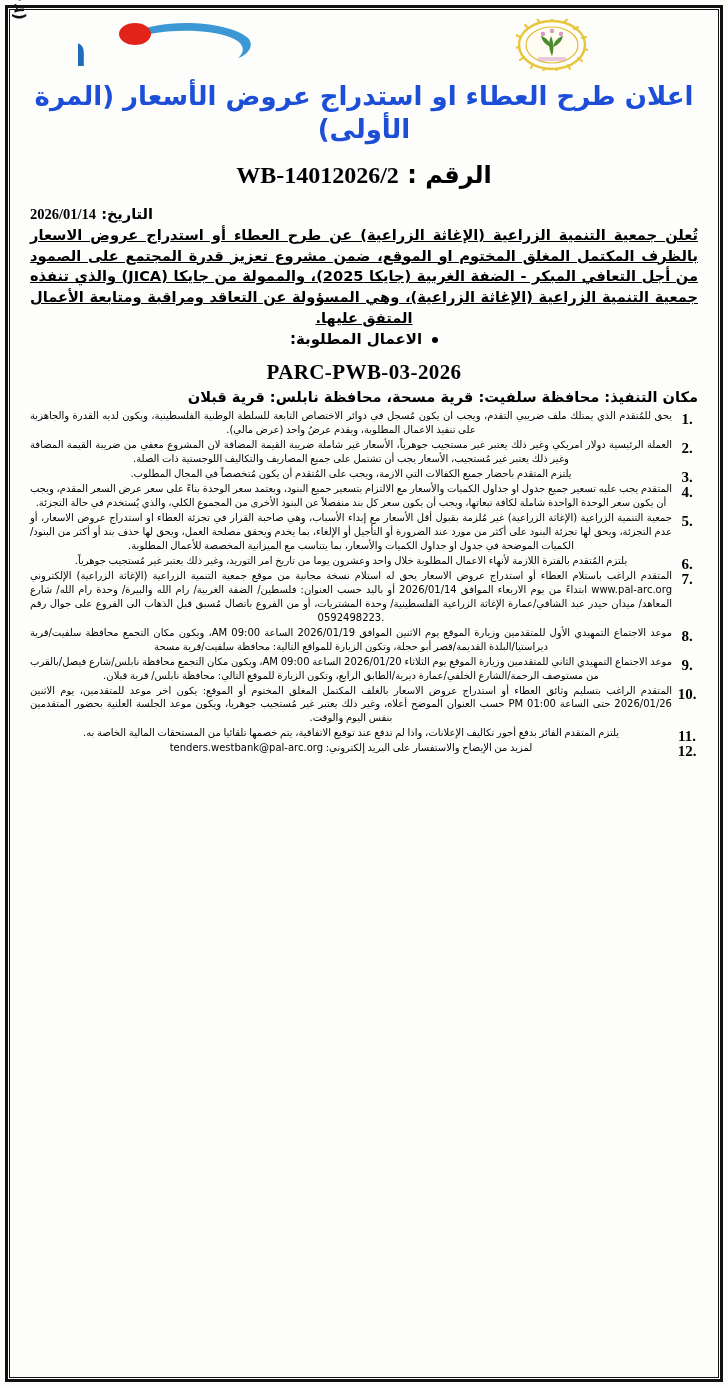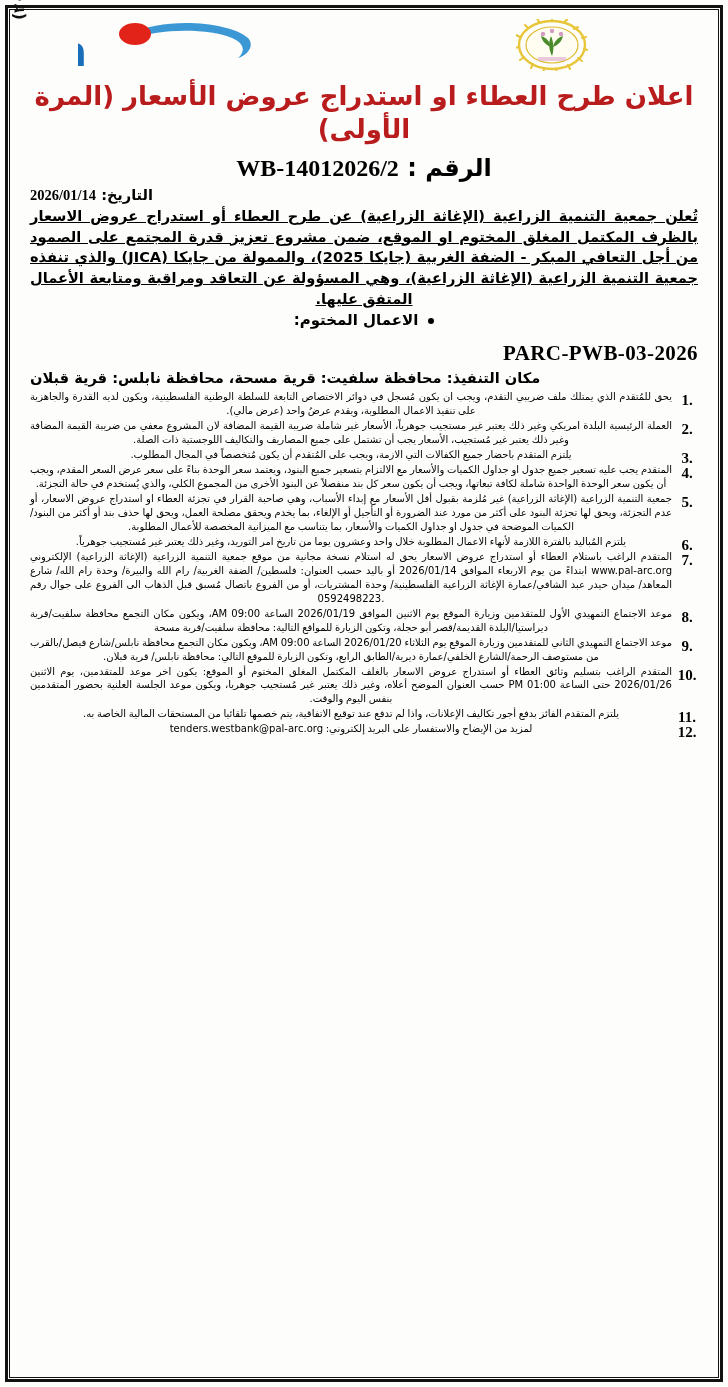--- a/index.html
+++ b/index.html
@@ -94,22 +94,22 @@
     height: 52px;
   }
 
   
   .title-main {
     text-align: center;
     font-size: 26px;
     font-weight: 700;
     line-height: 1.25;
     letter-spacing: -0.3px;
-    margin: 2px 0 9px 0;
-    color: #b91c1c;
+    margin: 2px 0 16px 0;
+    color: #1d4ed8;
     font-family: "DejaVu Sans", sans-serif;
   }
   .title-number {
     text-align: center;
     font-size: 24px;
     font-weight: 700;
     line-height: 1.2;
     margin: 4px 0 3px 0;
     font-family: "DejaVu Sans", sans-serif;
     direction: rtl;
@@ -117,21 +117,21 @@
   .title-number .code {
     direction: ltr;
     unicode-bidi: embed;
     font-family: "Liberation Serif", "DejaVu Serif", serif;
     font-weight: 700;
   }
   .date-line {
     text-align: left;
     font-size: 14.5px;
     font-weight: 700;
-    margin: 4px 0 2px 0;
+    margin: 16px 0 2px 0;
     direction: rtl;
   }
   .date-line .dnum {
     direction: ltr;
     unicode-bidi: embed;
     font-family: "Liberation Serif", "DejaVu Serif", serif;
   }
 
   
   .para {
@@ -162,30 +162,30 @@
     border-radius: 50%;
     vertical-align: middle;
     margin-left: 10px;
     margin-right: 0;
   }
 
   .sub-line {
     font-size: 14.6px;
     font-weight: 700;
     line-height: 1.4;
-    text-align: left;
+    text-align: right;
     margin: 0 0 1px 0;
     direction: rtl;
   }
   .sub-line.justify {
     text-align: justify;
     text-align-last: center;
   }
   .code-line {
-    text-align: right;
+    text-align: center;
     font-size: 21px;
     font-weight: 700;
     font-family: "Liberation Serif", "DejaVu Serif", serif;
     direction: ltr;
     margin: 12px 0 2px 0;
     letter-spacing: 0.4px;
   }
 
   
   ol.conditions {
@@ -298,33 +298,33 @@
     </div>
 
     <div class="date-line">
       <span>التاريخ:</span>
       <span class="dnum">2026/01/14</span>
     </div>
 
     <p class="para">تُعلن جمعية التنمية الزراعية (الإغاثة الزراعية) عن طرح العطاء أو استدراج عروض الاسعار بالظرف المكتمل المغلق المختوم او الموقع، ضمن مشروع تعزيز قدرة المجتمع على الصمود من أجل التعافي المبكر - الضفة الغربية (جايكا 2025)، والممولة من جايكا (JICA) والذي تنفذه جمعية التنمية الزراعية (الإغاثة الزراعية)، وهي المسؤولة عن التعاقد ومراقبة ومتابعة الأعمال المتفق عليها.</p>
 
     <div class="bullet-head">
-      <span class="dot"></span><span>الاعمال المختوم:</span>
+      <span class="dot"></span><span>الاعمال المطلوبة:</span>
     </div>
     <div class="code-line">PARC-PWB-03-2026</div>
     <p class="sub-line">مكان التنفيذ: محافظة سلفيت: قرية مسحة، محافظة نابلس: قرية قبلان</p>
 
 
     <ol class="conditions">
       <li>يحق للمُتقدم الذي يمتلك ملف ضريبي التقدم، ويجب ان يكون مُسجل في دوائر الاختصاص التابعة للسلطة الوطنية الفلسطينية، ويكون لديه القدرة والجاهزية على تنفيذ الاعمال المطلوبة، ويقدم عرضُ واحد (عرض مالي).</li>
-      <li>العملة الرئيسية البلدة امريكي وغير ذلك يعتبر غير مستجيب جوهرياً، الأسعار غير شاملة ضريبة القيمة المضافة لان المشروع معفي من ضريبة القيمة المضافة وغير ذلك يعتبر غير مُستجيب، الأسعار يجب أن تشتمل على جميع المصاريف والتكاليف اللوجستية ذات الصلة.</li>
+      <li>العملة الرئيسية دولار امريكي وغير ذلك يعتبر غير مستجيب جوهرياً، الأسعار غير شاملة ضريبة القيمة المضافة لان المشروع معفي من ضريبة القيمة المضافة وغير ذلك يعتبر غير مُستجيب، الأسعار يجب أن تشتمل على جميع المصاريف والتكاليف اللوجستية ذات الصلة.</li>
       <li>يلتزم المتقدم باحضار جميع الكفالات التي الازمة، ويجب على المُتقدم أن يكون مُتخصصاً في المجال المطلوب.</li>
       <li>المتقدم يجب عليه تسعير جميع جدول او جداول الكميات والأسعار مع الالتزام بتسعير جميع البنود، ويعتمد سعر الوحدة بناءً على سعر عرض السعر المقدم، ويجب أن يكون سعر الوحدة الواحدة شاملة لكافة تبعاتها، ويجب أن يكون سعر كل بند منفصلاً عن البنود الأخرى من المجموع الكلي، والذي يُستخدم في حالة التجزئة.</li>
       <li>جمعية التنمية الزراعية (الإغاثة الزراعية) غير مُلزمة بقبول أقل الأسعار مع إبداء الأسباب، وهي صاحبة القرار في تجزئة العطاء او استدراج عروض الاسعار، أو عدم التجزئة، ويحق لها تجزئة البنود على أكثر من مورد عند الضرورة أو التأجيل أو الإلغاء، بما يخدم ويحقق مصلحة العمل، ويحق لها حذف بند أو أكثر من البنود/الكميات الموضحة في جدول او جداول الكميات والأسعار، بما يتناسب مع الميزانية المخصصة للأعمال المطلوبة.</li>
-      <li>يلتزم المُباليد بالفترة اللازمة لأنهاء الاعمال المطلوبة خلال واحد وعشرون يوما من تاريخ امر التوريد، وغير ذلك يعتبر غير مُستجيب جوهرياً.</li>
+      <li>يلتزم المُتقدم بالفترة اللازمة لأنهاء الاعمال المطلوبة خلال واحد وعشرون يوما من تاريخ امر التوريد، وغير ذلك يعتبر غير مُستجيب جوهرياً.</li>
       <li>المتقدم الراغب باستلام العطاء أو استدراج عروض الاسعار يحق له استلام نسخة مجانية من موقع جمعية التنمية الزراعية (الإغاثة الزراعية) الإلكتروني www.pal-arc.org ابتداءً من يوم الاربعاء الموافق 2026/01/14 أو باليد حسب العنوان: فلسطين/ الضفة الغربية/ رام الله والبيرة/ وحدة رام الله/ شارع المعاهد/ ميدان حيدر عبد الشافي/عمارة الإغاثة الزراعية الفلسطينية/ وحدة المشتريات، أو من الفروع باتصال مُسبق قبل الذهاب الى الفروع على جوال رقم .0592498223</li>
       <li>موعد الاجتماع التمهيدي الأول للمتقدمين وزيارة الموقع يوم الاثنين الموافق 2026/01/19 الساعة 09:00 AM، ويكون مكان التجمع محافظة سلفيت/قرية ديراستيا/البلدة القديمة/قصر أبو حجلة، وتكون الزيارة للمواقع التالية: محافظة سلفيت/قرية مسحة</li>
       <li>موعد الاجتماع التمهيدي الثاني للمتقدمين وزيارة الموقع يوم الثلاثاء 2026/01/20 الساعة 09:00 AM، ويكون مكان التجمع محافظة نابلس/شارع فيصل/بالقرب من مستوصف الرحمة/الشارع الخلفي/عمارة ديرية/الطابق الرابع، وتكون الزيارة للموقع التالي: محافظة نابلس/ قرية قبلان.</li>
       <li class="tight">المتقدم الراغب بتسليم وثائق العطاء أو استدراج عروض الاسعار بالغلف المكتمل المغلق المختوم أو الموقع: يكون اخر موعد للمتقدمين، يوم الاثنين 2026/01/26 حتى الساعة 01:00 PM حسب العنوان الموضح أعلاه، وغير ذلك يعتبر غير مُستجيب جوهريا، ويكون موعد الجلسة العلنية بحضور المتقدمين بنفس اليوم والوقت.</li>
       <li>يلتزم المتقدم الفائز بدفع أجور تكاليف الإعلانات، واذا لم تدفع عند توقيع الاتفاقية، يتم خصمها تلقائيا من المستحقات المالية الخاصة به.</li>
       <li class="email-item">لمزيد من الإيضاح والاستفسار على البريد إلكتروني: tenders.westbank@pal-arc.org</li>
     </ol>
 
   </div>
 </div>

